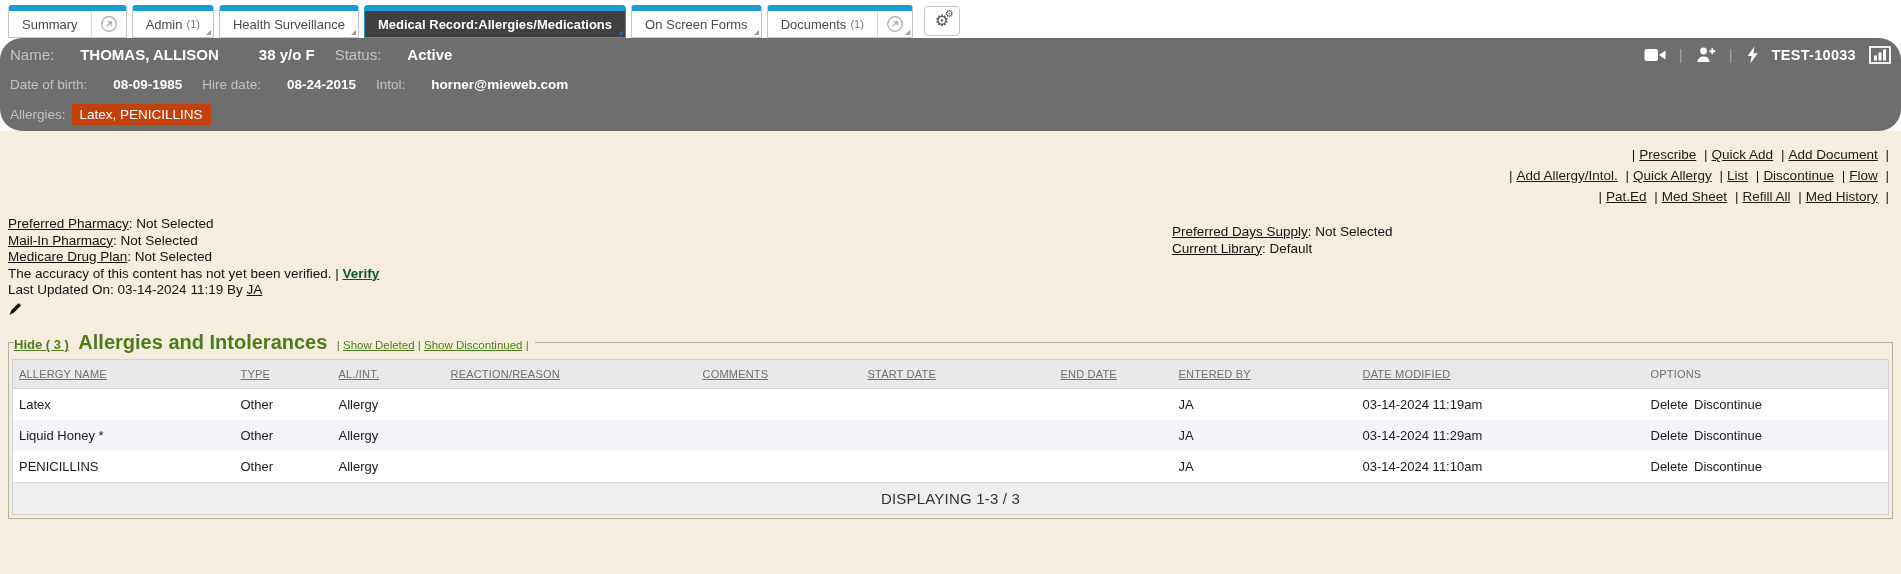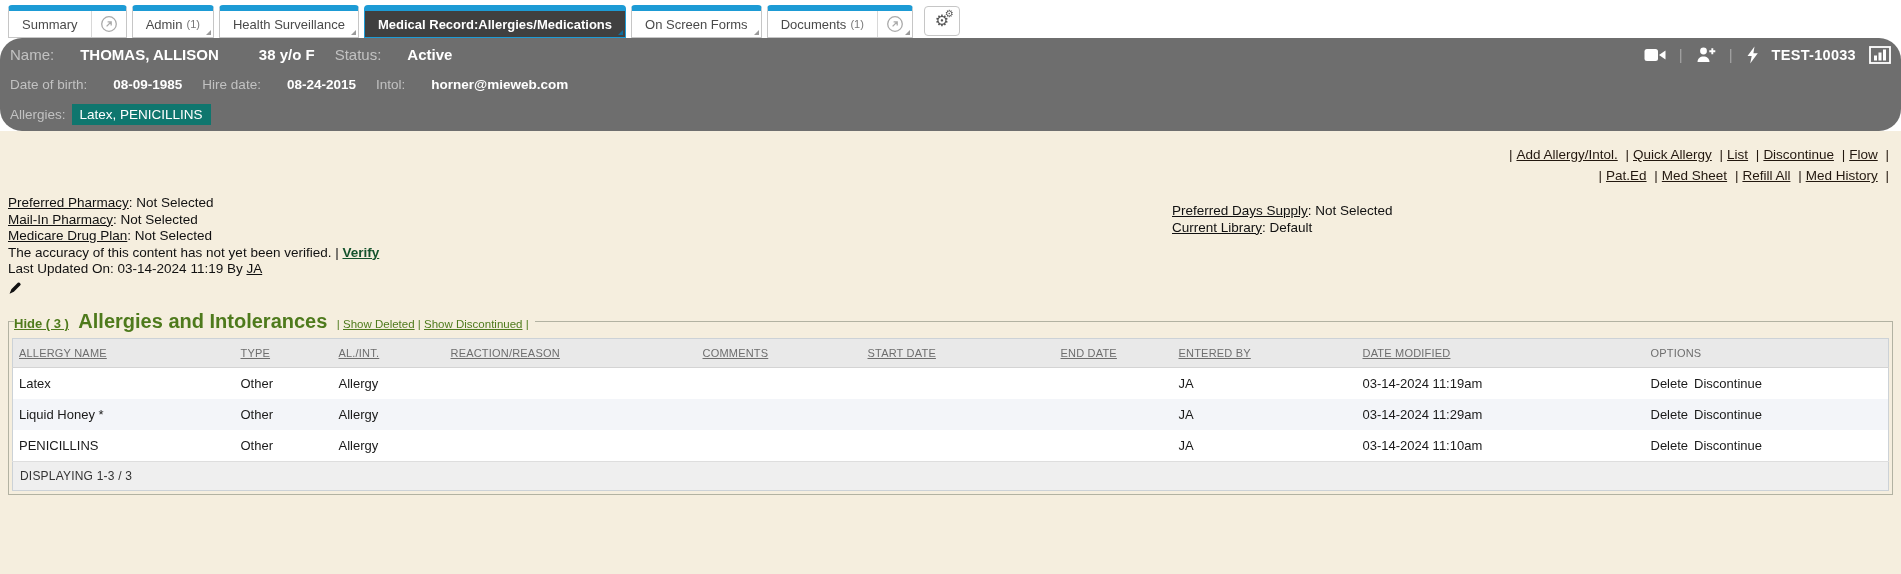--- a/index.html
+++ b/index.html
@@ -29,21 +29,21 @@
   .ph-row { display:flex; align-items:center; padding:0 10px; }
   .ph-row1 { height:33px; font-size:15px; }
   .ph-row2 { height:27px; font-size:13.5px; }
   .ph-row3 { height:33px; font-size:13.5px; }
   .lbl { color:#c2c2c2; margin-right:6px; white-space:pre; }
   .val { color:#fff; font-weight:700; margin-right:20px; white-space:pre;margin-left:20px; }
   .ph-right { margin-left:auto; display:flex; align-items:center; gap:13px; }
   .ph-sep { color:#a5a5a5; font-size:15px; }
   .ph-id { font-weight:700; font-size:14.5px; letter-spacing:.3px; }
   .icon-btn { display:flex; align-items:center; cursor:pointer; }
-  .badge { background:#0f766e; color:#fff; padding:3px 8px; font-size:13.5px; cursor:pointer; }
+  .badge { background:#c2410c; color:#fff; padding:3px 8px; font-size:13.5px; cursor:pointer; }
 
   
   .content { background:#f5eede; height:443px; padding:0 8px; position:relative; }
 
   .quicklinks { padding-top:13px; text-align:right; font-size:13.5px; line-height:21px; color:#23180f; }
   .quicklinks a { color:#23180f; text-decoration:underline; cursor:pointer; }
   .qsep { margin:0 4px; }
 
   .info-wrap { position:relative; margin-top:9px; font-size:13.5px; line-height:16.5px; color:#111; }
   .info-left  { }
@@ -61,22 +61,22 @@
   .sec-small { font-size:11.5px; color:#4e7a1c; }
   .sec-small a { color:#4e7a1c; text-decoration:underline; cursor:pointer; }
 
   table.allergy-table { width:100%; border-collapse:collapse; background:#fff; border:1px solid #ccd2d7; font-size:13px; color:#1a1a1a; table-layout:fixed; }
   .allergy-table thead th { background:#e9e9e9; color:#6e6e6e; font-size:11px; font-weight:400;
         text-align:left; padding:8px 6px; letter-spacing:.2px; border-bottom:1px solid #d4d4d4; }
   .allergy-table thead th span { text-decoration:underline; cursor:pointer; }
   .allergy-table thead th.no-u span { text-decoration:none; cursor:default; }
   .allergy-table tbody td { padding:8px 6px; white-space:nowrap; overflow:hidden; }
   .allergy-table tbody tr.alt { background:#f3f5f9; }
-  .allergy-table tfoot td { background:#efefef; border-top:1px solid #dedede; 
-        font-size:12px; color:#333; padding:7px; letter-spacing:.2px; }
+  .allergy-table tfoot td { background:#efefef; border-top:1px solid #dedede; text-align:center;
+        font-size:15px; color:#333; padding:7px; letter-spacing:.2px; }
   .opt-link { cursor:pointer; margin-right:6px; }
 
   svg { display:block; }
 </style>
 </head>
 <body>
 
 <div class="page">
 
   <div class="tabbar">
@@ -176,20 +176,26 @@
     </div>
     <div class="ph-row ph-row3">
       <span class="lbl">Allergies:</span>
       <span class="badge">Latex, PENICILLINS</span>
     </div>
   </div>
 
   <div class="content">
 
     <div class="quicklinks">
+      <div>
+        <span class="qsep">|</span><a>Prescribe</a>
+        <span class="qsep">|</span><a>Quick Add</a>
+        <span class="qsep">|</span><a>Add Document</a>
+        <span class="qsep">|</span>
+      </div>
       <div>
         <span class="qsep">|</span><a>Add Allergy/Intol.</a>
         <span class="qsep">|</span><a>Quick Allergy</a>
         <span class="qsep">|</span><a>List</a>
         <span class="qsep">|</span><a>Discontinue</a>
         <span class="qsep">|</span><a>Flow</a>
         <span class="qsep">|</span>
       </div>
       <div>
         <span class="qsep">|</span><a>Pat.Ed</a>

